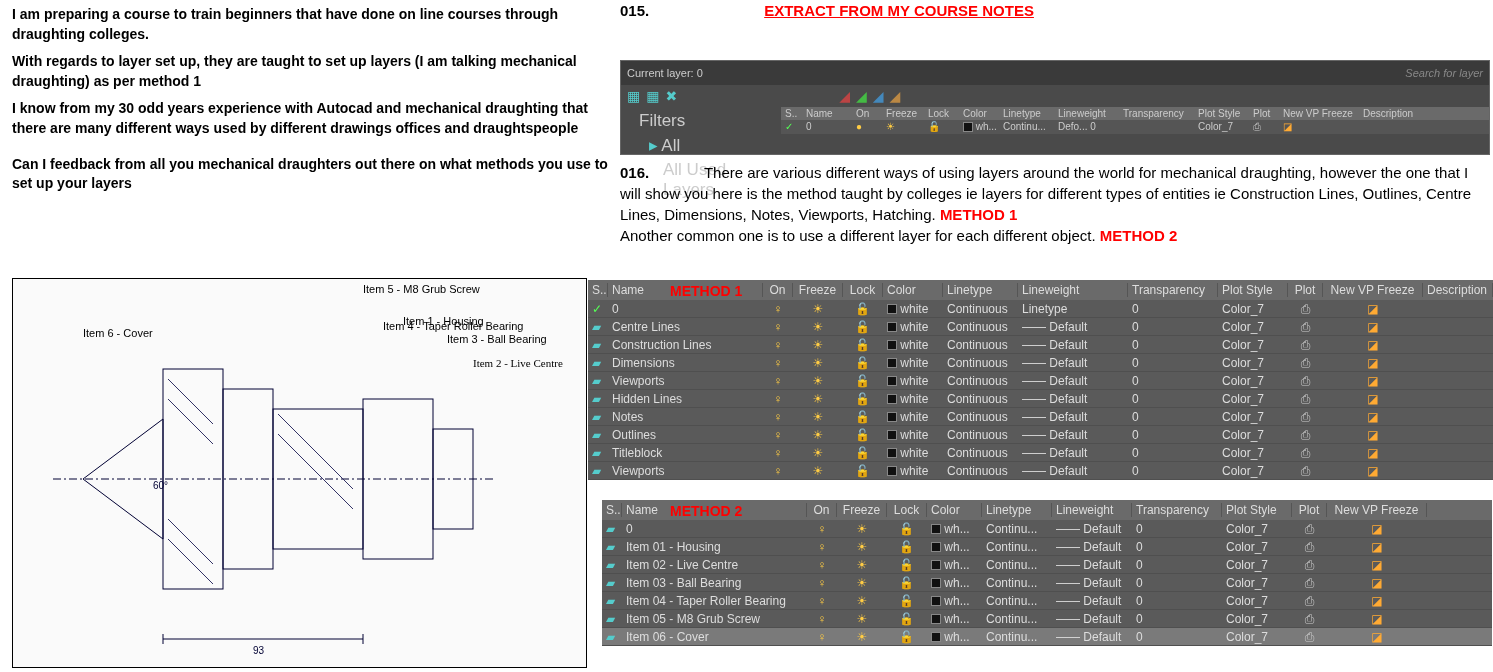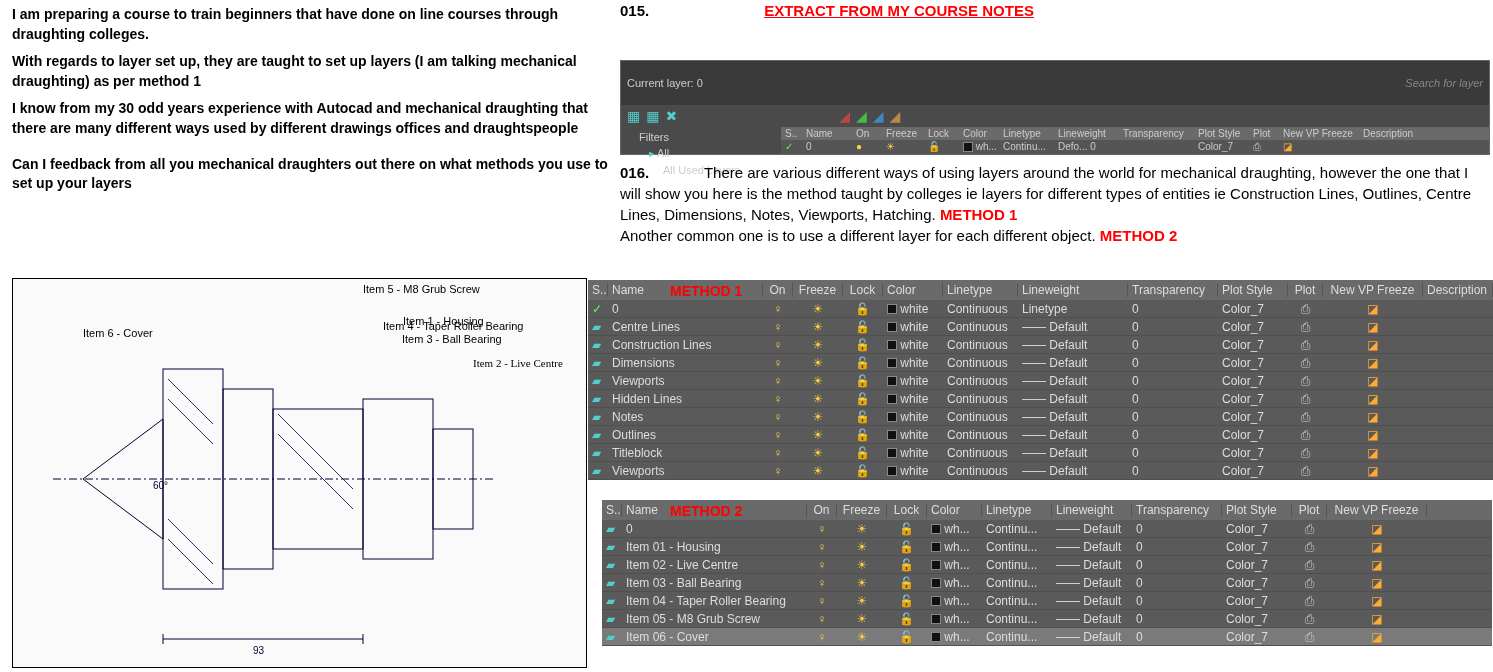--- a/index.html
+++ b/index.html
@@ -11,23 +11,23 @@
   .right-top { position: absolute; top: 0; left: 620px; width: 870px; }
   .section-num { font-weight: bold; display: inline-block; width: 80px; }
   .red-title { color: #ff0000; font-weight: bold; text-decoration: underline; }
   .note-text { font-size: 15px; line-height: 1.4; }
   .red-method { color: #ff0000; font-weight: bold; }
   
   .drawing { position: absolute; top: 278px; left: 12px; width: 575px; height: 390px; border: 1px solid #000; background: #fafafa; }
   .drawing-label { position: absolute; font-size: 11px; font-family: Arial; }
   
   .layer-panel-mini { position: absolute; top: 60px; left: 620px; width: 870px; height: 95px; background: #4a4a4a; border: 1px solid #666; }
-  .mini-header { background: #3a3a3a; padding: 16px 6px; color: #ccc; font-size: 11px; }
+  .mini-header { background: #3a3a3a; padding: 6px 6px; color: #ccc; font-size: 11px; }
   .mini-toolbar { background: #4a4a4a; padding: 3px 6px; display: flex; gap: 6px; }
-  .mini-filters { color: #ccc; font-size: 11px; padding: 2px 10px; }
+  .mini-filters { color: #ccc; font-size: 17px; padding: 2px 10px; }
   .mini-row { display: flex; font-size: 10px; color: #ccc; padding: 1px 0; }
   
   .layer-table { position: absolute; background: #5a5a5a; color: #ddd; font-size: 12px; }
   .lt-header { display: flex; background: #6a6a6a; font-size: 12px; height: 20px; align-items: center; position: relative; }
   .lt-header .col { border-right: 1px solid #555; padding: 0 4px; white-space: nowrap; overflow: hidden; }
   .lt-row { display: flex; height: 18px; align-items: center; border-bottom: 1px solid #4f4f4f; }
   .lt-row .col { padding: 0 4px; white-space: nowrap; overflow: hidden; font-size: 12px; }
   .lt-row.sel { background: #7a7a7a; }
   
   .method-label { position: absolute; color: #ff0000; font-weight: bold; font-size: 14px; z-index: 10; }
@@ -174,21 +174,21 @@
       <line x1="150" y1="360" x2="350" y2="360"></line>
       <line x1="150" y1="355" x2="150" y2="365"></line>
       <line x1="350" y1="355" x2="350" y2="365"></line>
     </g>
     <text x="240" y="375" font-size="10" fill="#003">93</text>
     <text x="140" y="210" font-size="10" fill="#003">60°</text>
   </svg>
   <div class="drawing-label" style="top:4px;left:350px;">Item 5 - M8 Grub Screw</div>
   <div class="drawing-label" style="top:20px;left:370px;margin-top:21px;">Item 4 - Taper Roller Bearing</div>
   <div class="drawing-label" style="top:36px;left:390px;">Item 1 - Housing</div>
-  <div class="drawing-label" style="top:54px;left:389px;">Item 3 - Ball Bearing</div>
+  <div class="drawing-label" style="top:54px;left:434px;">Item 3 - Ball Bearing</div>
   <div class="drawing-label" style="top:78px;left:460px;font-family:Liberation Serif, serif;">Item 2 - Live Centre</div>
   <div class="drawing-label" style="top:48px;left:70px;">Item 6 - Cover</div>
 </div>
 
 <div class="method-label" style="top:283px;left:670px;">METHOD 1</div>
 <div class="layer-table t1" style="top:280px;left:588px;width:905px;">
   <div class="lt-header">
     <div class="col c-s">S...</div>
     <div class="col c-name">Name</div>
     <div class="col c-on">On</div>

